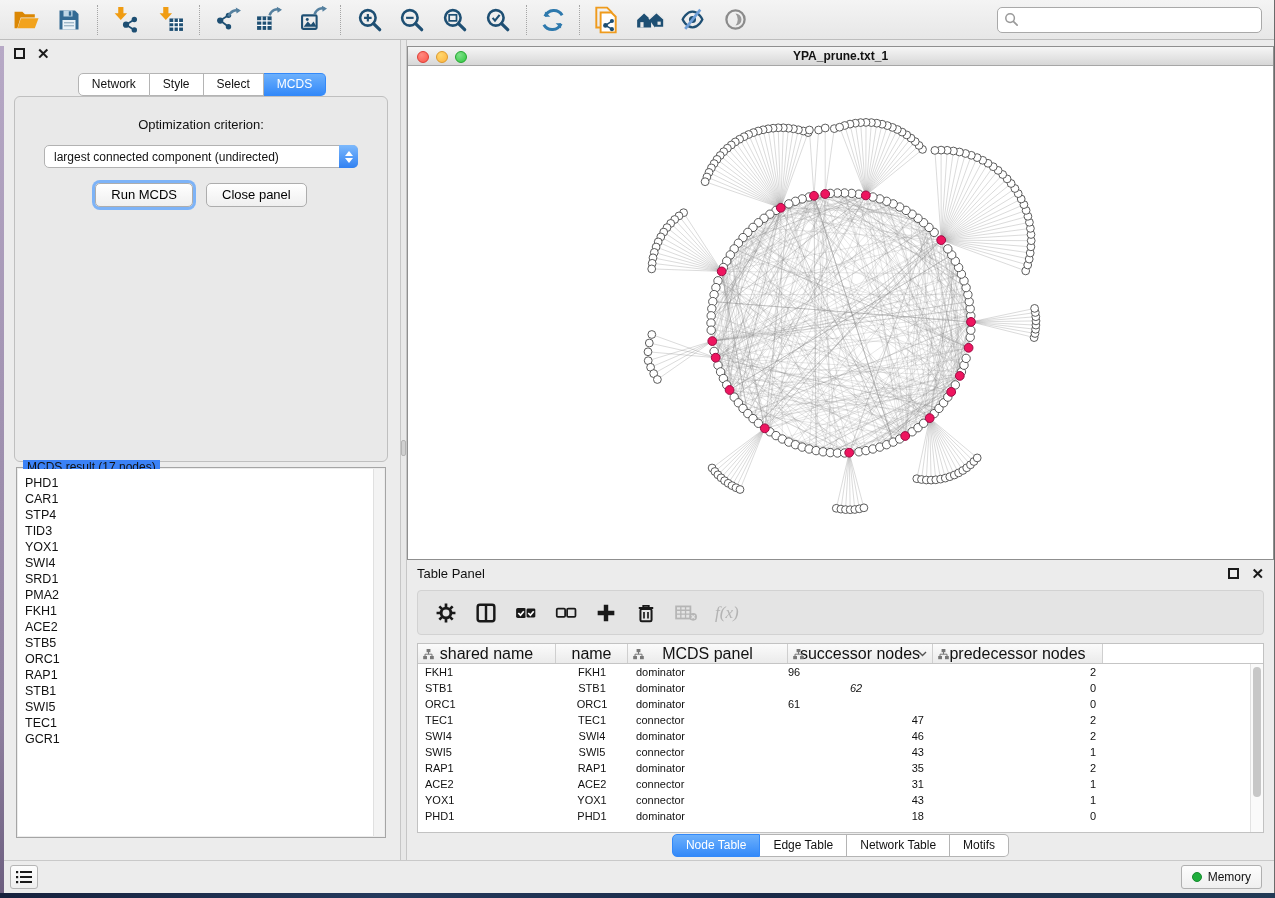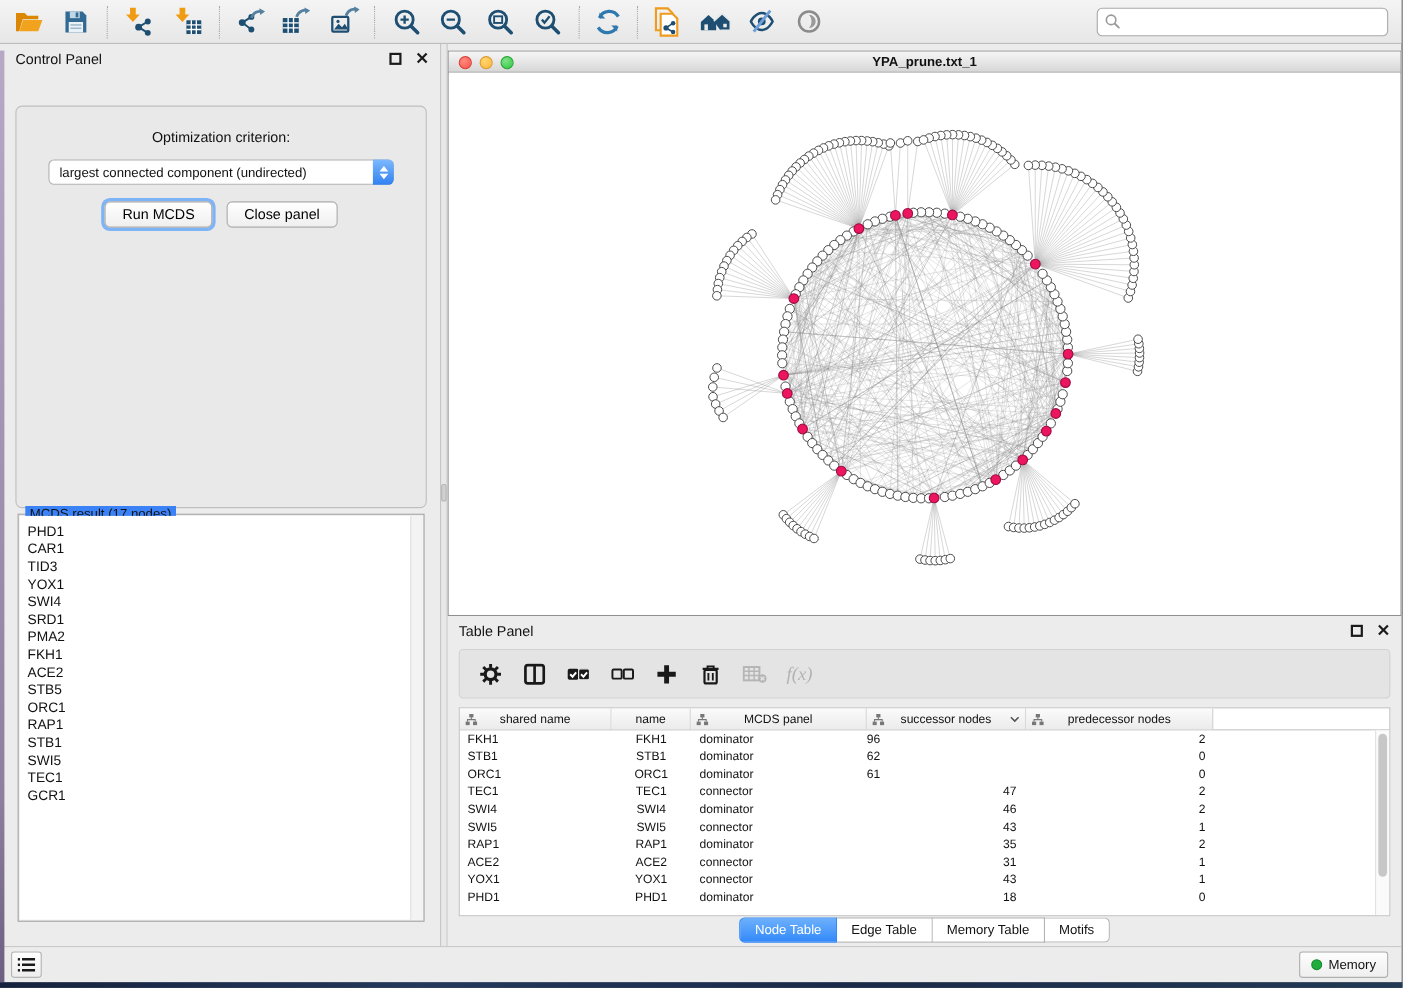--- a/index.html
+++ b/index.html
@@ -54,21 +54,21 @@
 #tl-yel{left:28px;background:radial-gradient(circle at 35% 30%,#ffd76e,#feb43f);border:1px solid #dd9a2b}
 #tl-grn{left:47px;background:radial-gradient(circle at 35% 30%,#7fe08a,#2fc93f);border:1px solid #23a52f}
 #net-canvas{position:absolute;left:0;top:20px;right:0;bottom:0;background:#fff;overflow:hidden}
 
 #table-panel{position:absolute;left:0;top:520px;right:0;bottom:0;background:#ececec}
 #tp-toolbar{position:absolute;left:10px;right:10px;top:30px;height:45px;background:#e4e4e4;border:1px solid #d2d2d2;border-radius:4px;display:flex;align-items:center;padding-left:15px;gap:14px}
 .tpbtn{width:26px;height:26px;display:flex;align-items:center;justify-content:center;cursor:pointer}
 #fx-label{font-family:"Liberation Serif",serif;font-style:italic;font-size:17px;color:#b3b3b3;margin-left:2px}
 #tp-table{position:absolute;left:10px;right:10px;top:83px;height:190px;background:#fff;border:1px solid #c2c2c2;overflow:hidden}
 #tp-header{display:flex;height:20px;border-bottom:1px solid #c5c5c5}
-.th{position:relative;display:flex;align-items:center;justify-content:center;background:linear-gradient(#fbfbfb,#ebebeb);border-right:1px solid #cfcfcf;font-size:11px;flex:0 0 auto;cursor:pointer}
+.th{position:relative;display:flex;align-items:flex-end;justify-content:center;background:linear-gradient(#fbfbfb,#ebebeb);border-right:1px solid #cfcfcf;font-size:16px;flex:0 0 auto;cursor:pointer}
 .th .tree-ic{position:absolute;left:5px;top:5px}
 .th .sort-ic{position:absolute;right:5px;top:7px}
 #tp-rows .tr{display:flex;height:16px;align-items:center;font-size:11px}
 .td{flex:0 0 auto;white-space:nowrap;overflow:hidden}
 #tp-scroll{position:absolute;right:0;top:20px;bottom:0;width:13px;background:#fafafa;border-left:1px solid #e2e2e2}
 #tp-thumb{position:absolute;left:2px;top:3px;width:8px;height:130px;background:#c7c7c7;border-radius:4px}
 #tp-tabs{position:absolute;left:0;right:0;top:274px}
 
 #status{position:absolute;left:0;right:0;bottom:0;height:33px;background:#ececec;border-top:1px solid #c9c9c9}
 #status-left-btn{position:absolute;left:10px;top:4px;width:28px;height:24px;background:linear-gradient(#fdfdfd,#eee);border:1px solid #b5b5b5;border-radius:3px;display:flex;align-items:center;justify-content:center;cursor:pointer}
@@ -222,43 +222,49 @@
       <svg width="15" height="15" viewBox="0 0 16 16">
           <circle cx="6.5" cy="6.5" r="4.6" fill="none" stroke="#9a9a9a" stroke-width="1.6"></circle>
           <path d="M10 10l4 4" stroke="#9a9a9a" stroke-width="1.8" stroke-linecap="round"></path>
         </svg>
       <input type="text" value="" style="">
     </div>
   </div>
 
   <div id="control-panel">
     <div class="panel-head">
-      <span class="ph-title">Control Panel</span>
       <span class="float-ic"></span>
       <span class="close-ic">✕</span>
     </div>
+    <div id="cp-tabs" class="seg">
+        <div class="seg-tab">Network</div>
+        <div class="seg-tab">Style</div>
+        <div class="seg-tab">Select</div>
+        <div class="seg-tab active">MCDS</div>
+      </div>
     <div id="cp-body">
       <div id="opt-label">Optimization criterion:</div>
       <div id="criterion">
         <span class="crit-text">largest connected component (undirected)</span>
         <span id="crit-step">
             <span class="chev up"></span>
             <span class="chev dn"></span>
           </span>
       </div>
       <div id="cp-buttons">
         <button class="btn focusring">Run MCDS</button>
         <button class="btn">Close panel</button>
       </div>
     </div>
     <div id="mcds-box">
       <span id="mcds-legend">MCDS result (17 nodes)</span>
       <div id="mcds-list">
           <div>PHD1</div>
           <div>CAR1</div>
+          <div>STP4</div>
           <div>TID3</div>
           <div>YOX1</div>
           <div>SWI4</div>
           <div>SRD1</div>
           <div>PMA2</div>
           <div>FKH1</div>
           <div>ACE2</div>
           <div>STB5</div>
           <div>ORC1</div>
           <div>RAP1</div>
@@ -1254,21 +1260,21 @@
               <div class="td" style="width:138px;text-align:left;padding-left:7px;">FKH1</div>
               <div class="td" style="width:72px;text-align:center;">FKH1</div>
               <div class="td" style="width:160px;text-align:left;padding-left:8px;">dominator</div>
               <div class="td" style="width:145px;padding-right:9px;">96</div>
               <div class="td" style="width:170px;text-align:right;padding-right:7px;">2</div>
             </div>
             <div class="tr">
               <div class="td" style="width:138px;text-align:left;padding-left:7px;">STB1</div>
               <div class="td" style="width:72px;text-align:center;">STB1</div>
               <div class="td" style="width:160px;text-align:left;padding-left:8px;">dominator</div>
-              <div class="td" style="width:145px;text-align:left;padding-right:9px;">62</div>
+              <div class="td" style="width:145px;text-align:center;padding-right:9px;font-style:italic;">62</div>
               <div class="td" style="width:170px;text-align:right;padding-right:7px;">0</div>
             </div>
             <div class="tr">
               <div class="td" style="width:138px;text-align:left;padding-left:7px;">ORC1</div>
               <div class="td" style="width:72px;text-align:center;">ORC1</div>
               <div class="td" style="width:160px;text-align:left;padding-left:8px;">dominator</div>
               <div class="td" style="width:145px;text-align:left;padding-right:9px;">61</div>
               <div class="td" style="width:170px;text-align:right;padding-right:7px;">0</div>
             </div>
             <div class="tr">
@@ -1322,21 +1328,21 @@
             </div>
           </div>
         <div id="tp-scroll">
             <div id="tp-thumb"></div>
           </div>
       </div>
 
       <div id="tp-tabs" class="seg">
           <div class="seg-tab active">Node Table</div>
           <div class="seg-tab">Edge Table</div>
-          <div class="seg-tab">Memory Table</div>
+          <div class="seg-tab">Network Table</div>
           <div class="seg-tab">Motifs</div>
         </div>
     </div>
   </div>
 
   <div id="status">
     <div id="status-left-btn">
       <svg width="16" height="14" viewBox="0 0 16 14">
           <g stroke="#191919" stroke-width="2.2">
             <path d="M4 2h12M4 7h12M4 12h12"></path>

